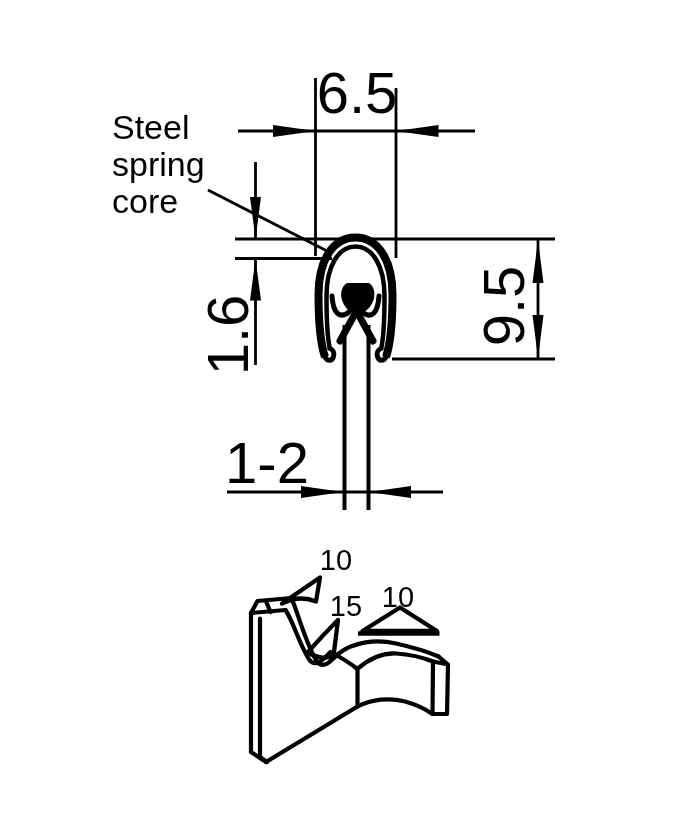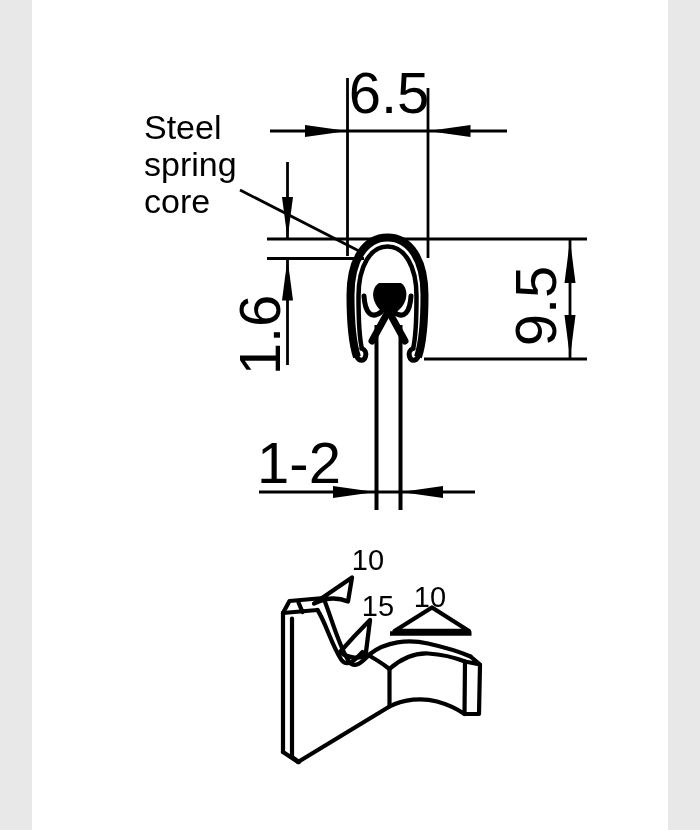--- a/index.html
+++ b/index.html
@@ -1,16 +1,16 @@
 <!DOCTYPE html>
 <html><head>
 <meta charset="utf-8">
 <style>
   html,body{margin:0;padding:0;background:#e8e8e8;}
-  .stage{width:636px;height:830px;background:#ffffff;position:relative;margin:0 auto;
+  .stage{width:700px;height:830px;background:#ffffff;position:relative;margin:0 auto;
          font-family:"Liberation Sans", sans-serif;}
   svg{display:block;}
   .thin{stroke:#000;stroke-width:2.8;fill:none;}
   .wall{stroke:#000;stroke-width:8;fill:none;}
   .core{stroke:#000;stroke-width:4.5;fill:none;}
   .lip{stroke:#000;stroke-width:5;fill:none;stroke-linecap:round;}
   .vee{stroke:#000;stroke-width:7;fill:none;stroke-linecap:round;}
   .panel{stroke:#000;stroke-width:4;fill:none;}
   .iso{stroke:#000;stroke-width:4.2;fill:none;stroke-linejoin:round;stroke-linecap:round;}
   .flag{stroke:#000;stroke-width:4.3;fill:none;stroke-linejoin:round;}

